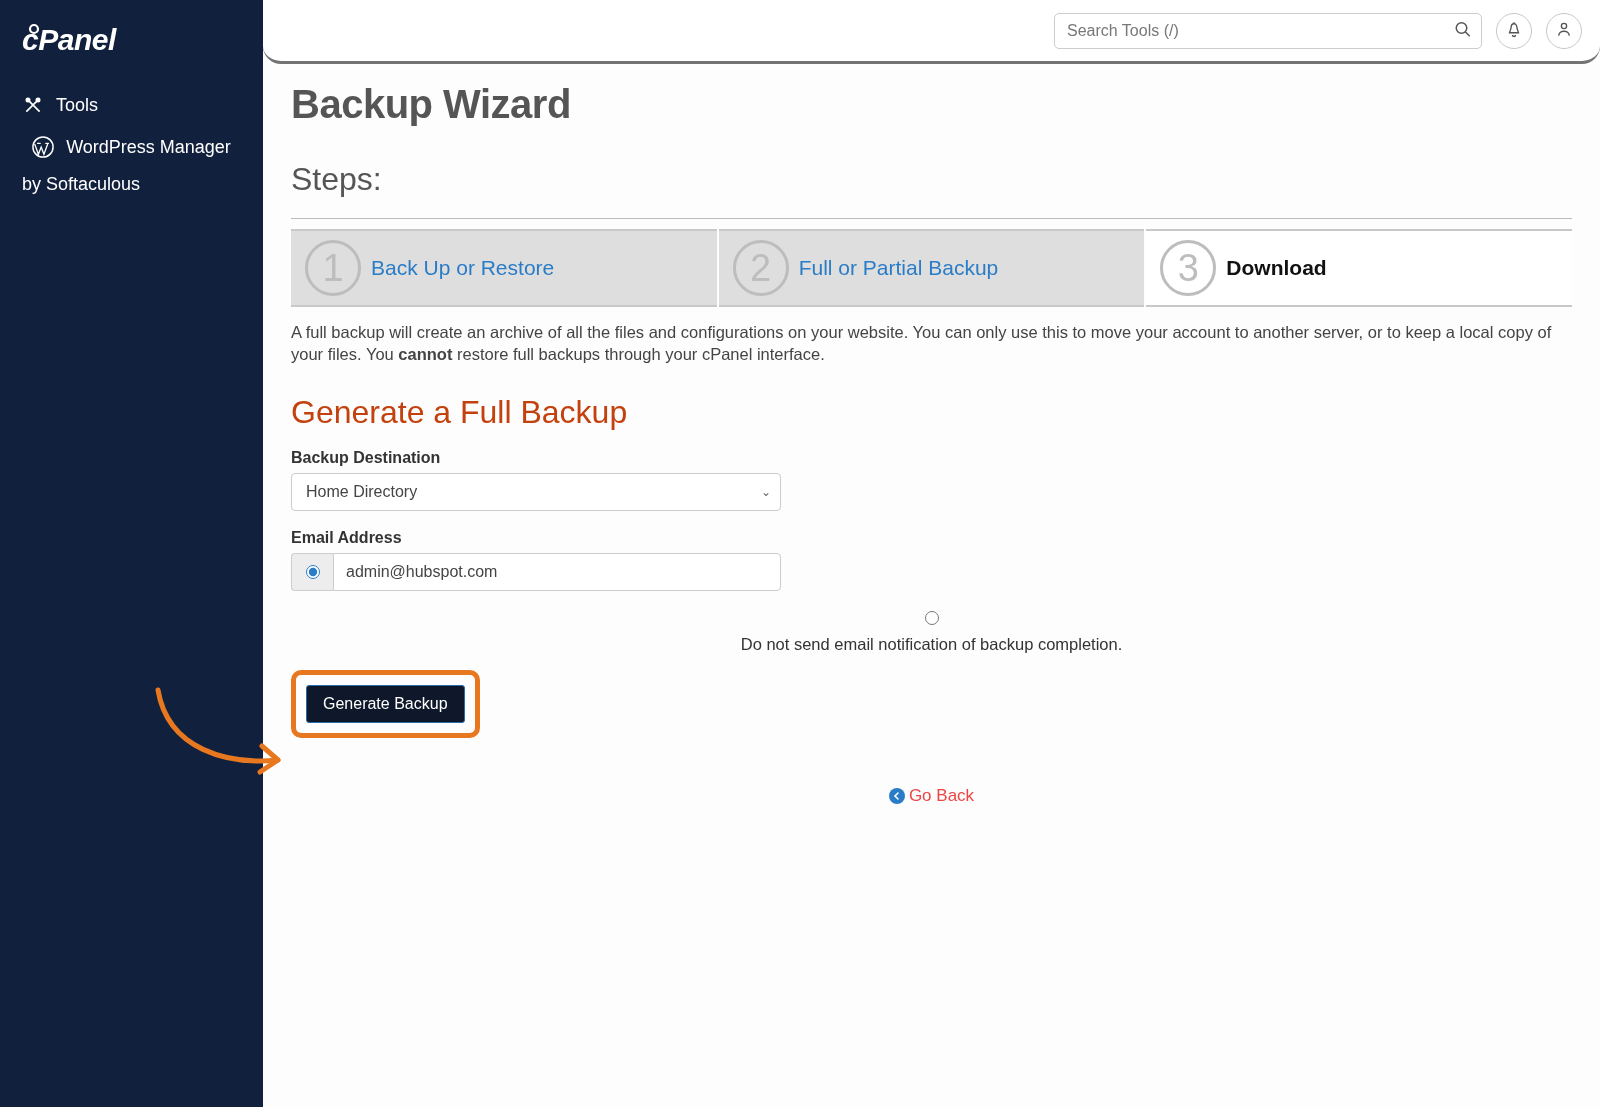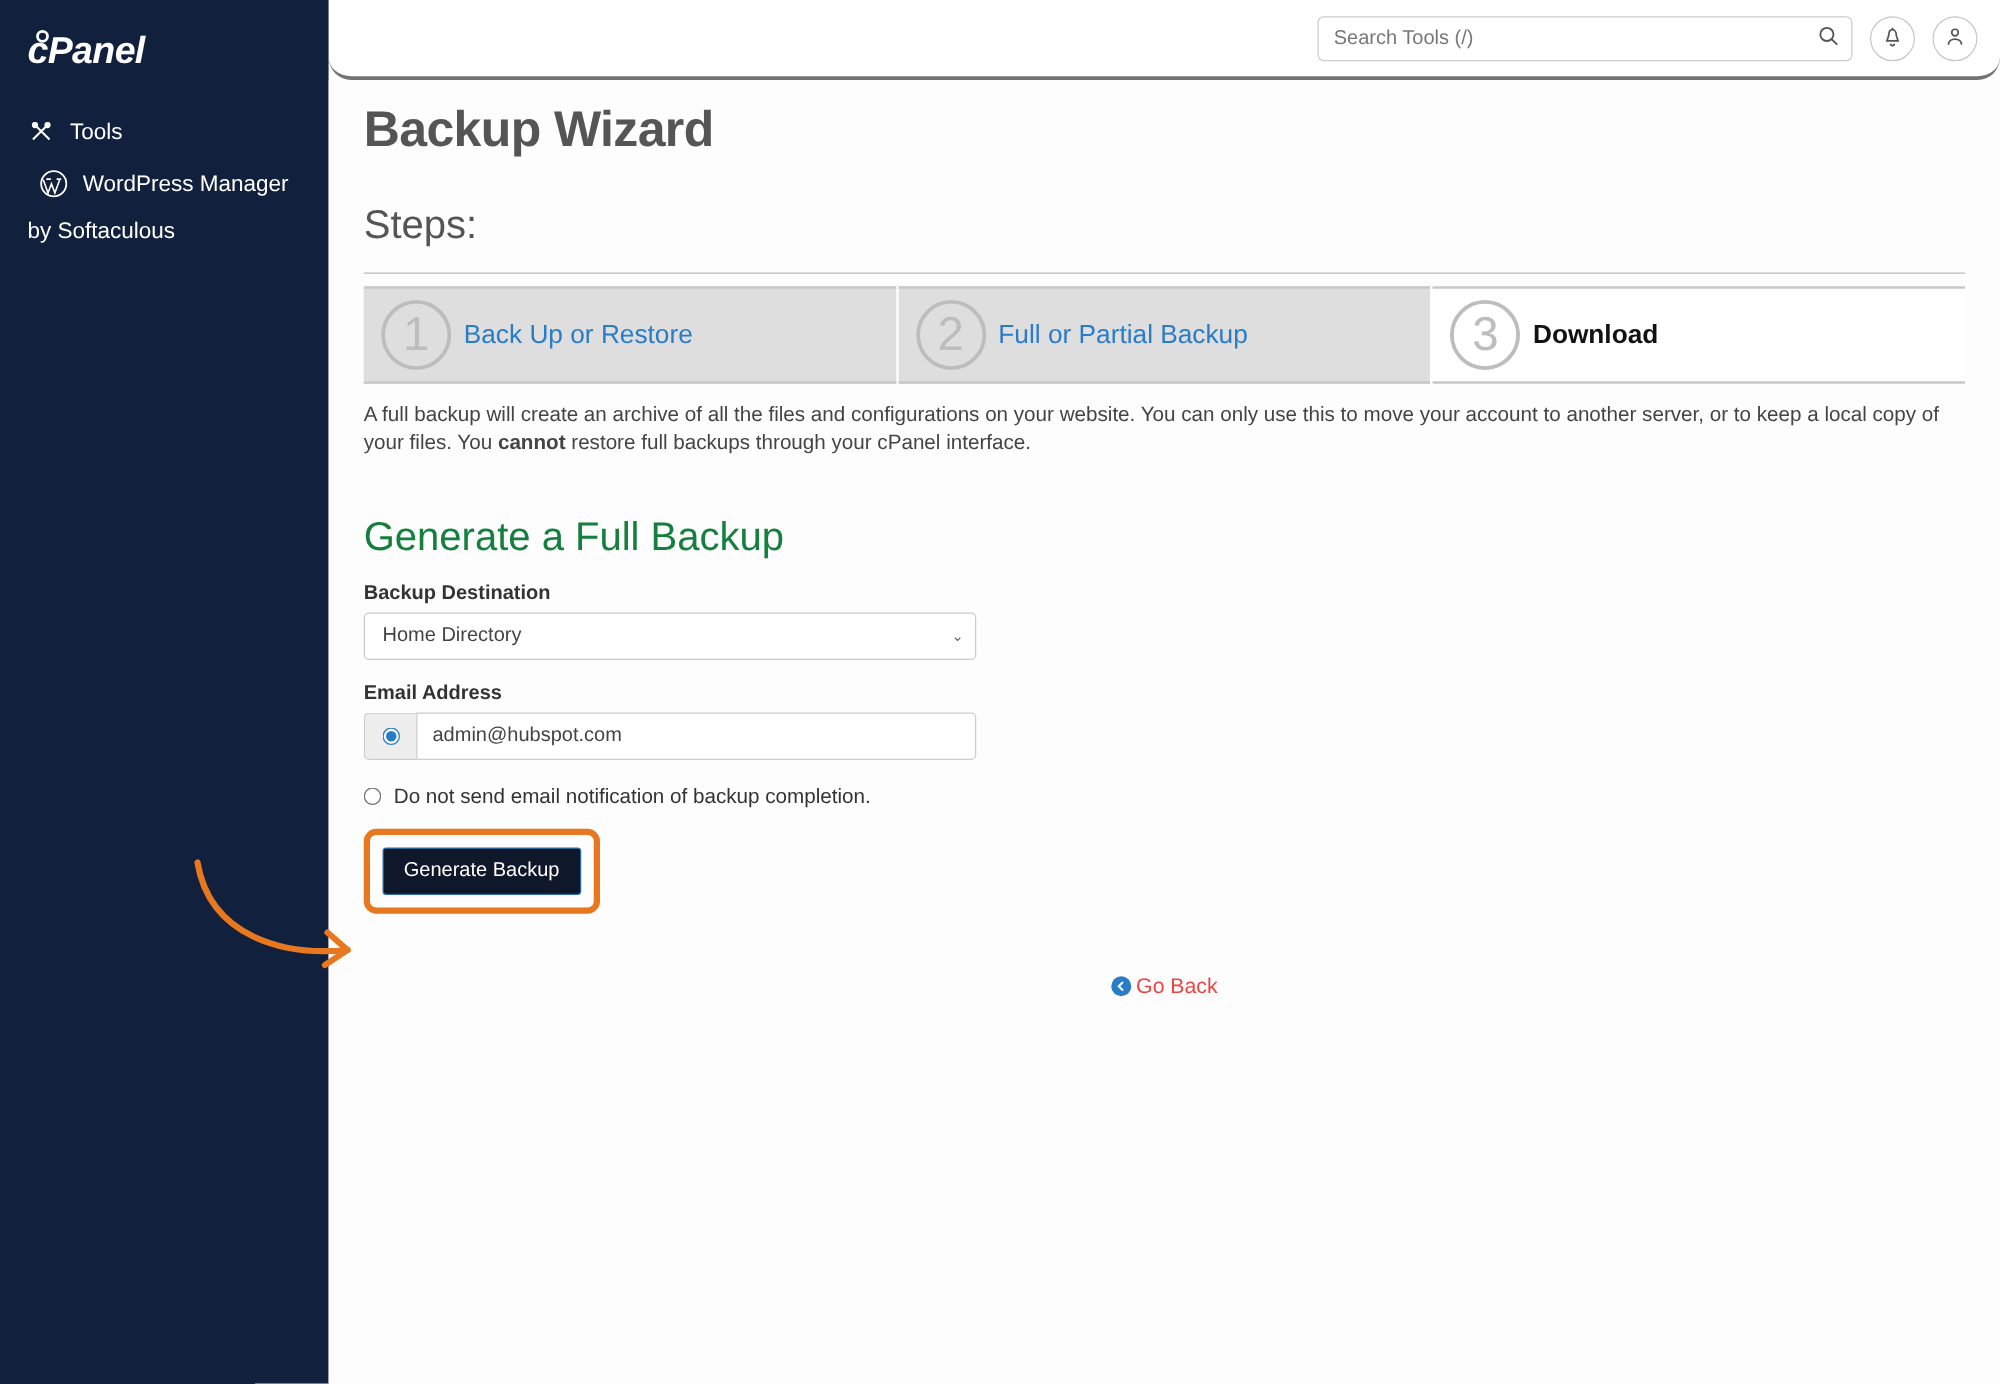--- a/index.html
+++ b/index.html
@@ -24,38 +24,38 @@
   .search-input { width: 100%; height: 36px; border: 1px solid #ccc; border-radius: 5px; padding: 0 40px 0 12px; font-size: 16px; color: #555; background:#fff;}
   .search-input::placeholder { color: #777; }
   .search-icon { position: absolute; right: 10px; top: 50%; transform: translateY(-50%); color: #555; }
   .circ-btn { width: 36px; height: 36px; border-radius: 50%; border: 1px solid #c7c7c7; display: flex; align-items: center; justify-content: center; cursor: pointer; background:#fff;}
   .circ-btn svg { stroke:#555; }
 
   .content { padding: 18px 28px 40px 28px; background:#fdfdfd; flex:1;}
   h1.page-title { font-size: 40px; font-weight: 700; color: #555; letter-spacing: -0.5px;}
   h2.sec { font-size: 32px; font-weight: 400; color: #555; margin-top: 34px; border-bottom: 1px solid #bbb; padding-bottom: 20px;}
   h2.sec.noline { border-bottom: none; }
-  h3.sub { font-size: 32px; font-weight: 400; color: #15803d; margin-top: 45px;}
+  h3.sub { font-size: 32px; font-weight: 400; color: #c2410c; margin-top: 28px;}
   .steps { display: flex; margin-top: 10px; gap: 2px; }
   .step { flex: 1; height: 78px; background: #dedede; display: flex; align-items: center; padding: 0 14px; gap: 10px; border-top: 2px solid #c8c8c8; border-bottom: 2px solid #c8c8c8;}
   .step.active { background: #fff; border-top: 2px solid #c8c8c8; border-bottom: 2px solid #c8c8c8;}
   .step-num { width: 56px; height: 56px; border-radius: 50%; border: 3px solid #bdbdbd; color: #bdbdbd; display:flex; align-items:center; justify-content:center; font-size: 38px; font-weight:400; flex:0 0 56px;}
   .step-label { color: #2a7cc7; font-size: 21px; font-weight: 400; cursor:pointer;}
   .step.active .step-label { color: #111; font-weight: 700; cursor:default;}
   .desc { margin-top: 14px; font-size: 16.5px; color: #444; line-height: 1.35; }
   .desc b { font-weight:700; }
 
   .form-label { font-weight: 700; font-size: 16px; color: #333; margin-top: 18px; display:block; }
   .select-wrap { position: relative; width: 490px; margin-top: 6px; }
   .select { width: 100%; height: 38px; border: 1px solid #ccc; border-radius: 4px; background: #fff; font-size: 16px; padding: 0 30px 0 14px; color:#444; appearance:none; -webkit-appearance:none; cursor:pointer;}
   .select-caret { position:absolute; right:10px; top:50%; transform:translateY(-50%); pointer-events:none; color:#666; font-size:12px;}
   .email-row { display:flex; width:490px; margin-top:6px; align-items:stretch;}
   .radio-box { width:42px; border:1px solid #ccc; border-right:none; border-radius:4px 0 0 4px; background:#ededed; display:flex; align-items:center; justify-content:center;}
   .email-input { flex:1; border:1px solid #ccc; border-radius:0 4px 4px 0; height:38px; font-size:16px; padding:0 12px; color:#444;}
-  .radio-row { display:flex; align-items:center; gap:10px; margin-top:20px; font-size:16.5px; color:#333;}
+  .radio-row { display:flex; align-items:center; gap:10px; margin-top:20px; font-size:16.5px; color:#333;flex-direction:column;}
   input[type=radio] { width:14px; height:14px; accent-color:#2a7cc7; cursor:pointer;}
 
   .highlight-box { display:inline-block; margin-top: 16px; padding: 10px; border: 5px solid #e8781f; border-radius: 10px;}
   .gen-btn { background: #0f172a; color:#fff; border: 1px solid #2b6ba5; padding: 9px 16px; font-size: 16px; border-radius: 3px; cursor:pointer;}
 
   .goback { text-align:center; margin-top: 48px; font-size: 17px; }
   .goback a { color: #ef4444; text-decoration:none; cursor:pointer;text-align:right;}
   .goback-icon { display:inline-flex; width:16px; height:16px; border-radius:50%; background:#2a7cc7; color:#fff; align-items:center; justify-content:center; font-size:11px; margin-right:4px; vertical-align:middle;}
 
   

